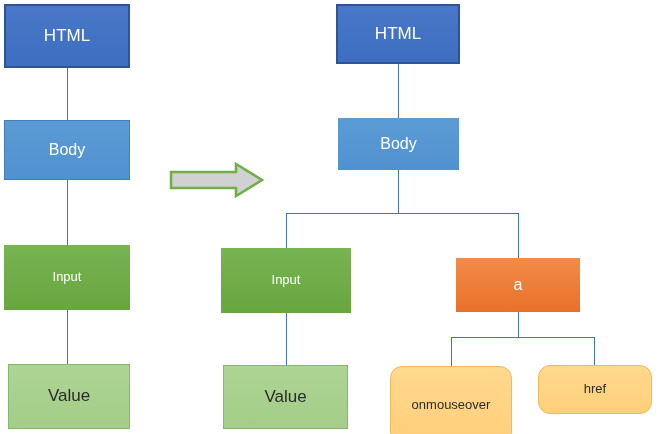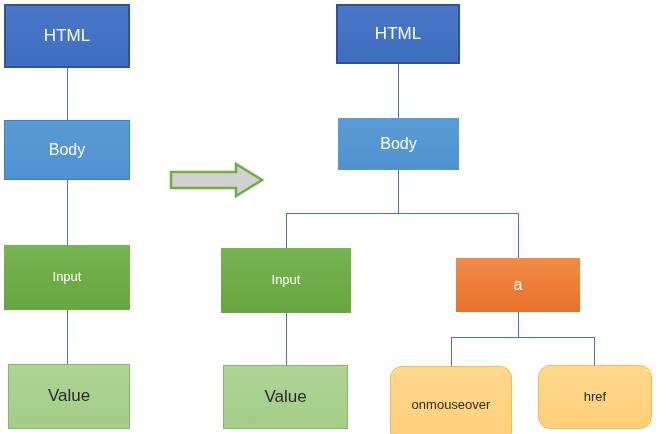--- a/index.html
+++ b/index.html
@@ -166,18 +166,18 @@
     </div>
 
     <div class="node n-value" style="left:223px; top:365px; width:125px; height:64px;">
       <span>Value</span>
     </div>
 
     <div class="node n-attr" style="left:390px; top:366px; width:122px; height:78px;">
       <span>onmouseover</span>
     </div>
 
-    <div class="node n-attr" style="left:538px; top:365px; width:114px; height:64px;">
+    <div class="node n-attr" style="left:538px; top:365px; width:114px; height:49px;">
       <span>href</span>
     </div>
   </div>
 
 </div>
 
 </body></html>

